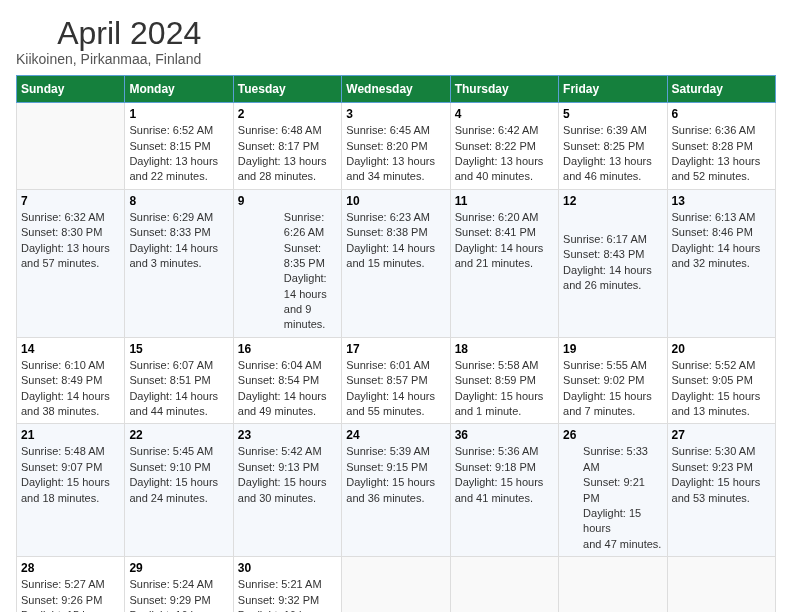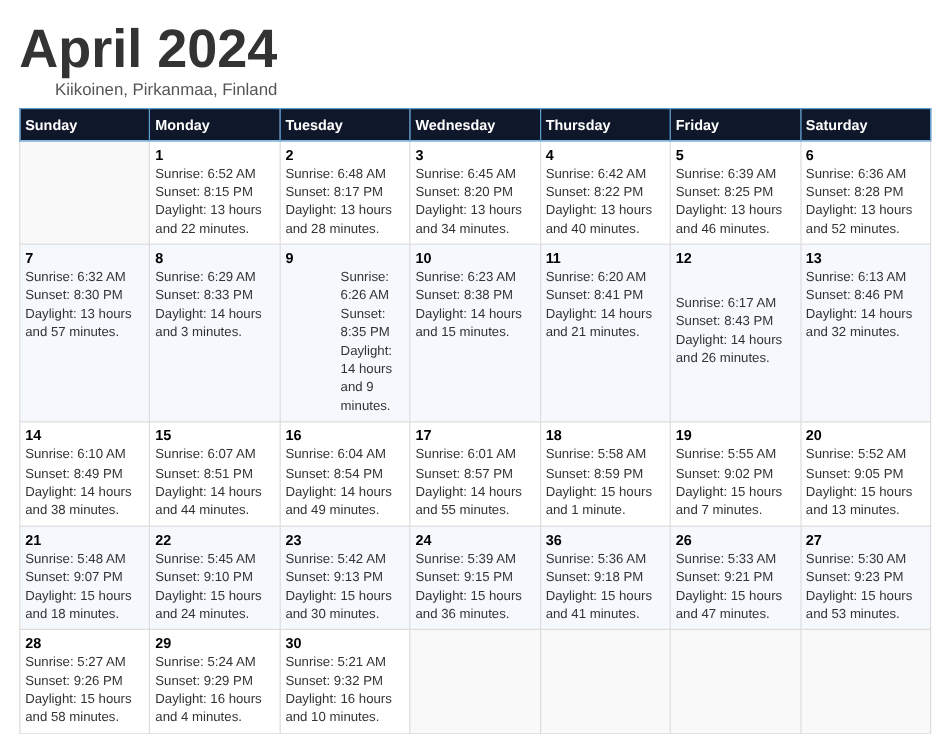--- a/index.html
+++ b/index.html
@@ -34,36 +34,36 @@
       line-height: 1;
     }
     .logo-icon {
       width: 28px;
       height: 28px;
     }
     .title-section {
       text-align: right;
     }
     .month-title {
-      font-size: 45px;
-      font-weight: bold;
+      font-size: 32px;
+      font-weight: normal;
       color: #333;
       line-height: 1.1;
     }
     .location-title {
       font-size: 14px;
       color: #555;
     }
     .calendar {
       width: 100%;
       border-collapse: collapse;
       font-size: 11px;
     }
     .calendar th {
-      background-color: #0f172a;
+      background-color: #15803d;
       color: #fff;
       padding: 6px 4px;
       text-align: left;
       font-size: 12px;
       font-weight: bold;
       border: 1px solid #5a9fd4;
     }
     .calendar td {
       border: 1px solid #ddd;
       padding: 4px;
@@ -291,21 +291,21 @@
         </td>
         <td>
           <span class="day-number">36</span>
           <div class="day-info" style="white-space: pre-line;">Sunrise: 5:36 AM
 Sunset: 9:18 PM
 Daylight: 15 hours
 and 41 minutes.</div>
         </td>
         <td>
           <span class="day-number">26</span>
-          <div class="day-info" style="white-space: pre-line;">Sunrise: 5:33 AM
+          <div class="day-info" style="white-space: pre-line; margin-left: 20px;">Sunrise: 5:33 AM
 Sunset: 9:21 PM
 Daylight: 15 hours
 and 47 minutes.</div>
         </td>
         <td>
           <span class="day-number">27</span>
           <div class="day-info" style="white-space: pre-line;">Sunrise: 5:30 AM
 Sunset: 9:23 PM
 Daylight: 15 hours
 and 53 minutes.</div>

